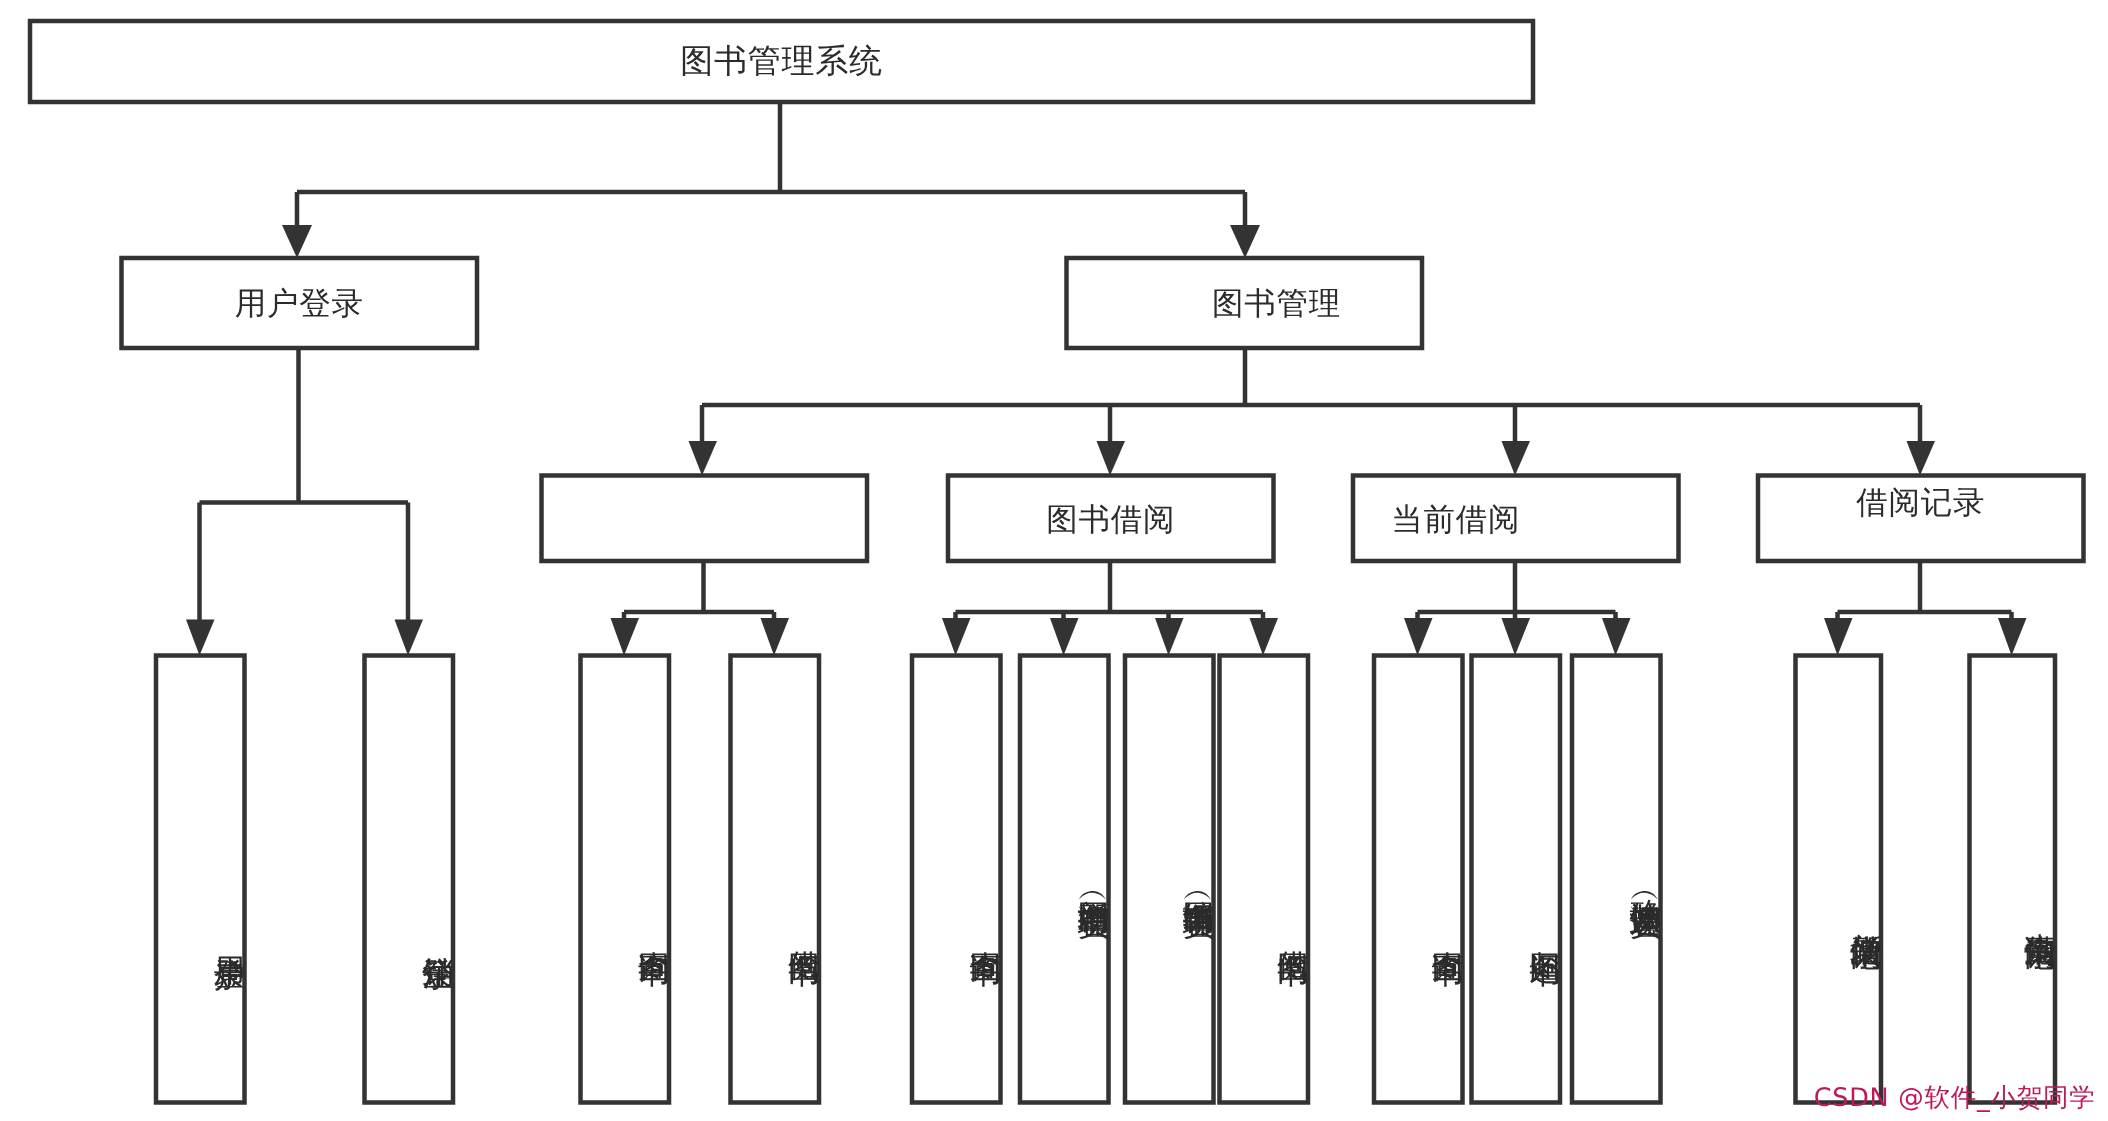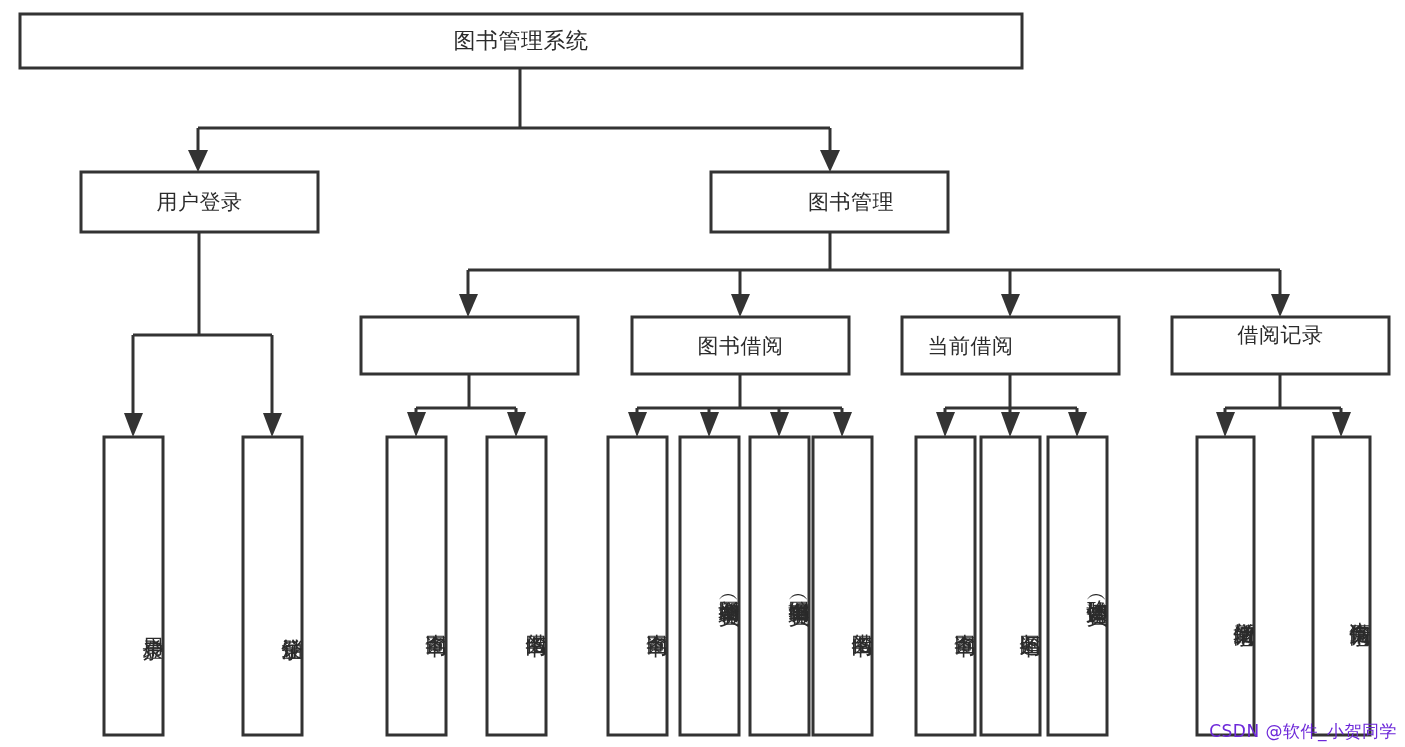--- a/index.html
+++ b/index.html
@@ -68,21 +68,21 @@
     letter-spacing: 1px;
     white-space: nowrap;
     pointer-events: none;
     overflow: hidden;
   }
   .watermark {
     position: absolute;
     right: 8px;
     bottom: 4px;
     font-size: 17px;
-    color: #6d28d9;
+    color: #be185d;
     letter-spacing: 0.5px;
     white-space: nowrap;
     pointer-events: none;
   }
 </style>
 </head>
 <body>
 
 <div id="diagram-root">
 

